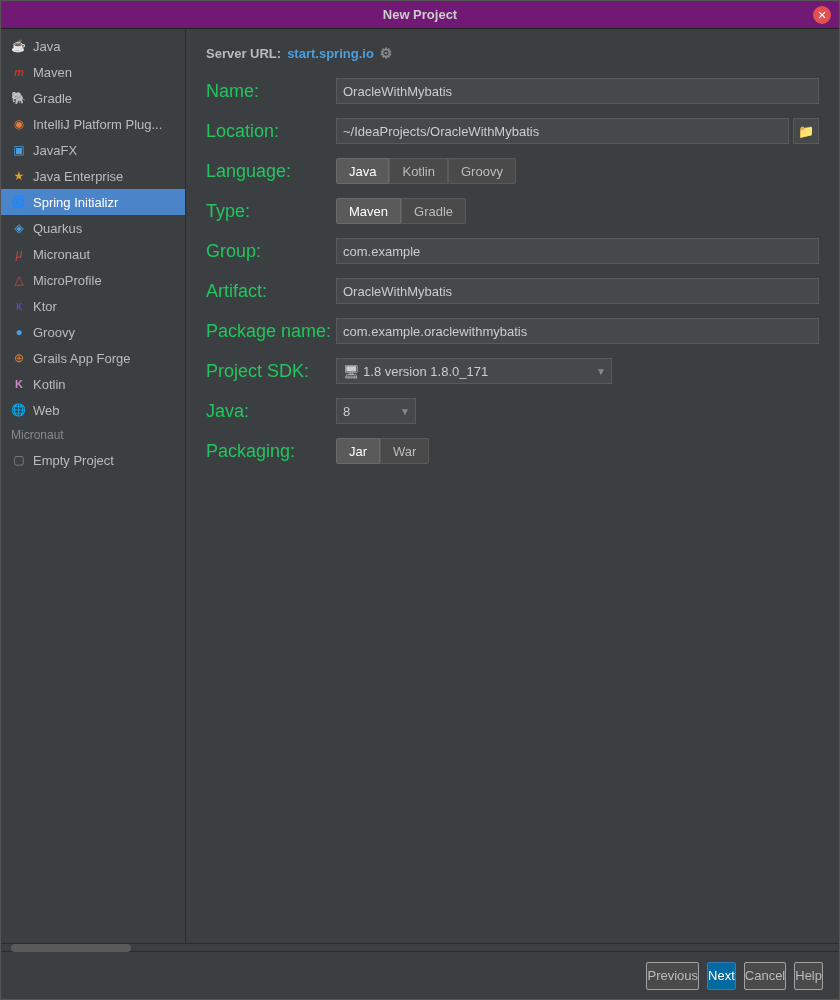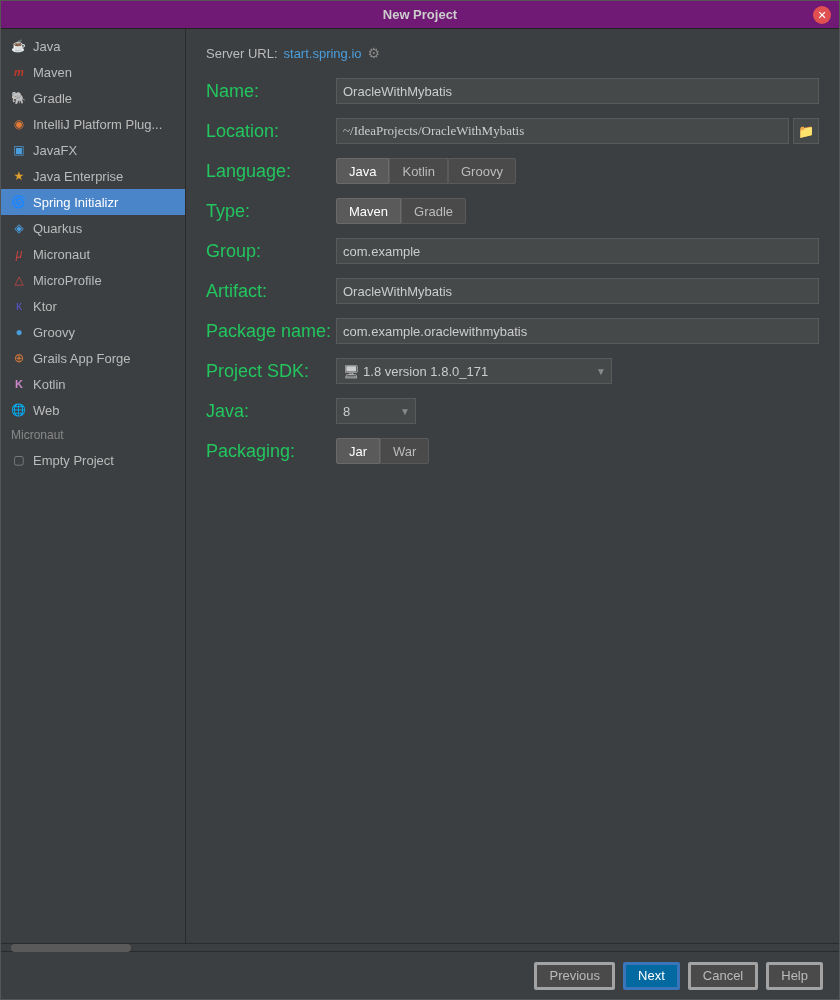--- a/index.html
+++ b/index.html
@@ -103,20 +103,21 @@
       flex-direction: column;
       gap: 4px;
     }
     .server-url-row {
       display: flex;
       align-items: center;
       margin-bottom: 12px;
       gap: 6px;
       font-size: 13px;
       color: #bbbbbb;
+      font-weight: bold;
     }
     .server-url-link {
       color: #4a9ede;
       text-decoration: none;
     }
     .gear-icon {
       color: #888;
       font-size: 14px;
       cursor: pointer;
     }
@@ -149,21 +150,20 @@
       width: 100%;
     }
     .location-input-wrap {
       display: flex;
       flex: 1;
       align-items: center;
       gap: 4px;
     }
     .location-input-wrap input {
       flex: 1;
-      font-family: Liberation Serif, serif;
     }
     .folder-btn {
       background: #45494a;
       border: 1px solid #5a5a5a;
       color: #aaa;
       height: 26px;
       width: 26px;
       display: flex;
       align-items: center;
       justify-content: center;
@@ -256,23 +256,23 @@
       background: #3c3f41;
       border-top: 1px solid #2b2b2b;
       display: flex;
       align-items: center;
       justify-content: flex-end;
       padding: 0 16px;
       gap: 8px;
     }
     .btn {
       background: #4a4a4a;
-      border: 3px solid #a3a3a3;
+      border: 1px solid #a3a3a3;
       color: #bbbbbb;
-      padding: 4px 12px;
+      padding: 4px 0;
       font-size: 13px;
       height: 28px;
       cursor: pointer;
       display: flex;
       align-items: center;
       border-radius: 2px;
     }
     .btn.primary {
       background: #0369a1;
       border-color: #3a75b9;

